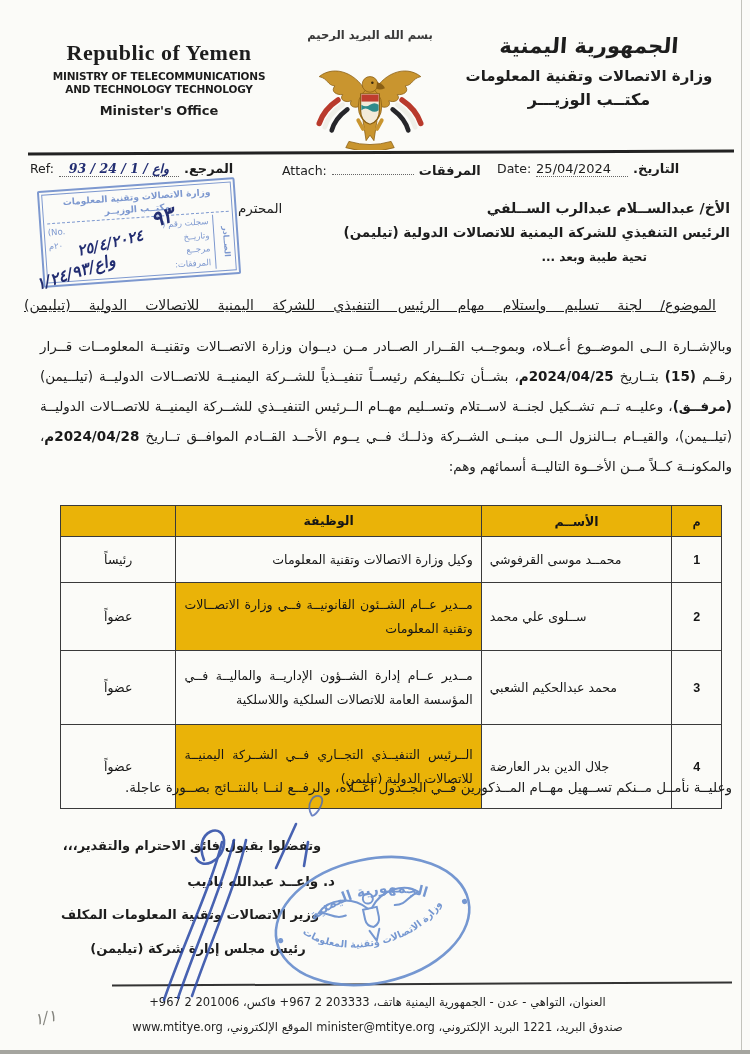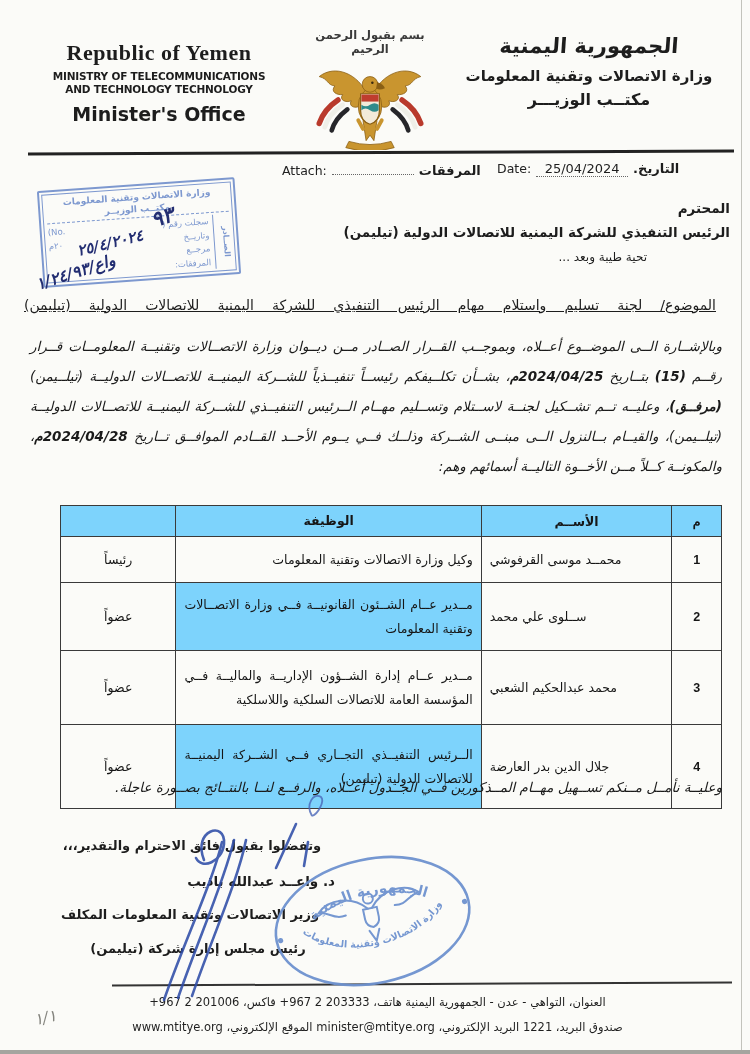--- a/index.html
+++ b/index.html
@@ -8,21 +8,21 @@
   .scan-edge-right{position:absolute;right:8px;top:0;bottom:0;width:1px;background:#c3c3bc;}
   .scan-edge-bottom{position:absolute;left:0;right:0;bottom:0;height:4px;background:#a5a59f;}
   .abs{position:absolute;}
   .rtl{direction:rtl;unicode-bidi:plaintext;}
   .b{font-weight:bold;}
   
   .hdr-en{left:40px;top:40px;width:238px;text-align:center;}
   .hdr-en .l1{font-family:"Liberation Serif","DejaVu Serif",serif;font-size:22px;font-weight:bold;letter-spacing:.5px;}
   .hdr-en .l2,.hdr-en .l3{font-size:10.5px;font-weight:bold;letter-spacing:-.2px;line-height:13px;}
   .hdr-en .l2{margin-top:4px;}
-  .hdr-en .l4{font-size:19px;font-weight:bold;margin-top:7px;}
+  .hdr-en .l4{font-size:13px;font-weight:bold;margin-top:7px;}
   .bismillah{left:302px;top:28px;width:136px;text-align:center;font-size:11.5px;font-weight:bold;color:#3a3a3a;}
   .emblem{left:300px;top:50px;}
   .hdr-ar{left:447px;top:34px;width:284px;text-align:center;}
   .hdr-ar .l1{font-size:21px;font-weight:bold;letter-spacing:-1px;transform:skewX(-4deg);}
   .hdr-ar .l2{font-size:15px;font-weight:bold;margin-top:9px;}
   .hdr-ar .l3{font-size:16px;font-weight:bold;margin-top:5px;letter-spacing:1px;}
   .hdr-rule{left:28px;top:151px;width:706px;height:3px;background:#222;transform:rotate(-.25deg);}
   
   .meta{top:161px;display:flex;align-items:baseline;gap:5px;font-size:12.5px;}
   .meta .en{font-size:12.5px;color:#222;}
@@ -38,37 +38,37 @@
   .regstamp .grid{display:flex;flex-direction:row;direction:rtl;margin-top:2px;}
   .regstamp .side{width:16px;border-left:1px solid #7d98cf;writing-mode:vertical-rl;text-align:center;
                   font-size:8px;font-weight:bold;letter-spacing:2px;}
   .regstamp .rows{flex:1;font-size:8.5px;line-height:13.5px;padding-right:4px;}
   .regstamp .rw{display:flex;justify-content:space-between;direction:rtl;}
   .regstamp .hov{position:absolute;line-height:1;}
   
   .addr{left:238px;top:200px;width:492px;}
   .addr .row1{display:flex;flex-direction:row-reverse;justify-content:space-between;align-items:baseline;}
   .addr .name{font-size:14px;font-weight:bold;direction:rtl;}
-  .addr .hon{font-size:13.5px;font-weight:bold;}
+  .addr .hon{font-size:13.5px;font-weight:normal;}
   .addr .line2{margin-top:8px;font-size:13.5px;font-weight:bold;text-align:right;direction:rtl;}
-  .addr .greet{margin-top:10px;font-size:12px;font-weight:normal;text-align:right;direction:rtl;padding-left:0;padding-right:0;margin-right:83px;}
+  .addr .greet{margin-top:10px;font-size:12px;font-weight:bold;text-align:right;direction:rtl;padding-left:0;padding-right:0;margin-right:83px;}
   
   .subject{left:24px;top:297px;width:692px;direction:rtl;font-size:14px;font-weight:normal;
            text-decoration:underline;text-align:justify;text-align-last:justify;}
   
-  .bodyp{left:30px;width:692px;direction:rtl;font-size:13.5px;line-height:30px;
-         text-align:justify;text-align-last:right;color:#1a1a1a;font-style:italic;}
+  .bodyp{left:40px;width:692px;direction:rtl;font-size:13.5px;line-height:30px;
+         text-align:justify;text-align-last:right;color:#1a1a1a;}
   .p1{top:331px;}
   .p2{top:772px;}
   
   table.cmt{position:absolute;left:60px;top:505px;width:662px;border-collapse:collapse;direction:rtl;
             font-size:12.5px;color:#161616;}
   table.cmt td,table.cmt th{border:1.2px solid #3a3a3a;padding:3px 8px;vertical-align:middle;}
   table.cmt th{font-weight:bold;text-align:center;}
-  .shade{background:#7dd3fc;}
+  .shade{background:#eab308;}
   .c-num{width:36px;text-align:center;font-weight:bold;font-family:"Liberation Sans",sans-serif;}
   .c-name{width:190px;text-align:left;}
   .c-pos{width:320px;text-align:justify;line-height:24px;}
   .c-role{width:108px;text-align:center;}
   
   .salut{left:42px;top:838px;width:300px;text-align:center;direction:rtl;font-size:13px;font-weight:bold;}
   .signame{left:55px;top:873px;width:280px;text-align:right;direction:rtl;font-size:13.5px;font-weight:bold;}
   .sigt1{left:35px;top:907px;width:310px;text-align:center;direction:rtl;font-size:13px;font-weight:bold;}
   .sigt2{left:48px;top:941px;width:300px;text-align:center;direction:rtl;font-size:13px;font-weight:bold;}
   .sigsvg{left:118px;top:814px;z-index:6;}
@@ -87,21 +87,21 @@
   <div class="scan-edge-right"></div>
   <div class="scan-edge-bottom"></div>
 
   <div class="abs hdr-en">
     <div class="l1">Republic of Yemen</div>
     <div class="l2">MINISTRY OF TELECOMMUNICATIONS</div>
     <div class="l3">AND TECHNOLOGY TECHNOLOGY</div>
     <div class="l4">Minister's Office</div>
   </div>
 
-  <div class="abs bismillah rtl">بسم بقبول الرحمن الرحيم</div>
+  <div class="abs bismillah rtl">بسم الله البريد الرحيم</div>
   <div class="abs emblem">
     <svg width="140" height="100" viewBox="0 0 150 128">
 
       <g stroke-linecap="round" fill="none">
         <path d="M34,64 Q16,76 10,94" stroke="#b93a2c" stroke-width="7"></path>
         <path d="M40,70 Q22,82 17,99" stroke="#efefe8" stroke-width="6"></path>
         <path d="M46,76 Q30,88 26,103" stroke="#26262a" stroke-width="6"></path>
         <path d="M116,64 Q134,76 140,94" stroke="#b93a2c" stroke-width="7"></path>
         <path d="M110,70 Q128,82 133,99" stroke="#efefe8" stroke-width="6"></path>
         <path d="M104,76 Q120,88 124,103" stroke="#26262a" stroke-width="6"></path>
@@ -129,28 +129,33 @@
   </div>
 
   <div class="abs hdr-ar rtl">
     <div class="l1">الجمهورية اليمنية</div>
     <div class="l2">وزارة الاتصالات وتقنية المعلومات</div>
     <div class="l3">مكتــب الوزيـــر</div>
   </div>
 
   <div class="abs hdr-rule"></div>
 
+  <div class="abs meta" style="left:30px;">
+    <span class="en">Ref:</span>
+    <span class="dotline hand" dir="ltr" style="min-width:120px;text-align:center;">93 / 24 / 1 / واع</span>
+    <span class="ar rtl">المرجع.</span>
+  </div>
   <div class="abs meta" style="left:282px;">
     <span class="en">Attach:</span>
     <span class="dotline" style="min-width:82px;height:13px;"></span>
     <span class="ar rtl">المرفقات</span>
   </div>
   <div class="abs meta" style="left:497px;">
     <span class="en">Date:</span>
-    <span class="dotline" dir="ltr" style="min-width:92px;text-align:center;font-size:13px;">25/04/2024</span>
+    <span class="dotline" dir="ltr" style="min-width:92px;text-align:left;font-size:13px;">25/04/2024</span>
     <span class="ar rtl">التاريخ.</span>
   </div>
 
   <div class="abs regstamp">
     <div class="outer">
         <div class="inner rtl">
       <div class="h1">وزارة الاتصالات وتقنية المعلومات</div>
       <div class="h2">مكتــب الوزيــر</div>
       <div class="grid">
         <div class="side">الصــادر</div>
@@ -173,20 +178,21 @@
       </div>
     </div>
       </div>
     <span class="hov hand" style="left:112px;top:24px;font-size:21px;transform:rotate(-14deg);">٩٣</span>
     <span class="hov hand" style="left:36px;top:50px;font-size:15px;transform:rotate(-10deg);">٢٥/٤/٢٠٢٤</span>
     <span class="hov hand" style="left:-8px;top:76px;font-size:16px;transform:rotate(-14deg);">واع/١/٢٤/٩٣</span>
   </div>
 
   <div class="abs addr">
     <div class="row1">
+      <span class="name">الأخ/ عبدالســلام عبدالرب الســلفي</span>
       <span class="hon rtl">المحترم</span>
     </div>
     <div class="line2">الرئيس التنفيذي للشركة اليمنية للاتصالات الدولية  (تيليمن)</div>
     <div class="greet">تحية طيبة وبعد ...</div>
   </div>
 
   <div class="abs subject">الموضوع/ لجنة تسليم واستلام مهام الرئيس التنفيذي للشركة اليمنية للاتصالات الدولية (تيليمن)</div>
 
   <div class="abs bodyp p1"><span>وبالإشــارة الــى الموضــوع أعــلاه، وبموجــب القــرار الصــادر مــن ديــوان وزارة الاتصــالات وتقنيــة المعلومــات قــرار رقــم </span><span class="b">(15)</span><span> بتــاريخ </span><span class="b">2024/04/25م</span><span>، بشــأن تكلــيفكم رئيســاً تنفيــذياً للشــركة اليمنيــة للاتصــالات الدوليــة (تيلــيمن) </span><span class="b">(مرفــق)</span><span>، وعليــه تــم تشــكيل لجنــة لاســتلام وتســليم مهــام الــرئيس التنفيــذي للشــركة اليمنيــة للاتصــالات الدوليــة (تيلــيمن)، والقيــام بــالنزول الــى مبنــى الشــركة وذلــك فــي يــوم الأحــد القــادم الموافــق تــاريخ </span><span class="b">2024/04/28م</span><span>، والمكونــة كــلاً مــن الأخــوة التاليــة أسمائهم وهم:</span></div>
 

